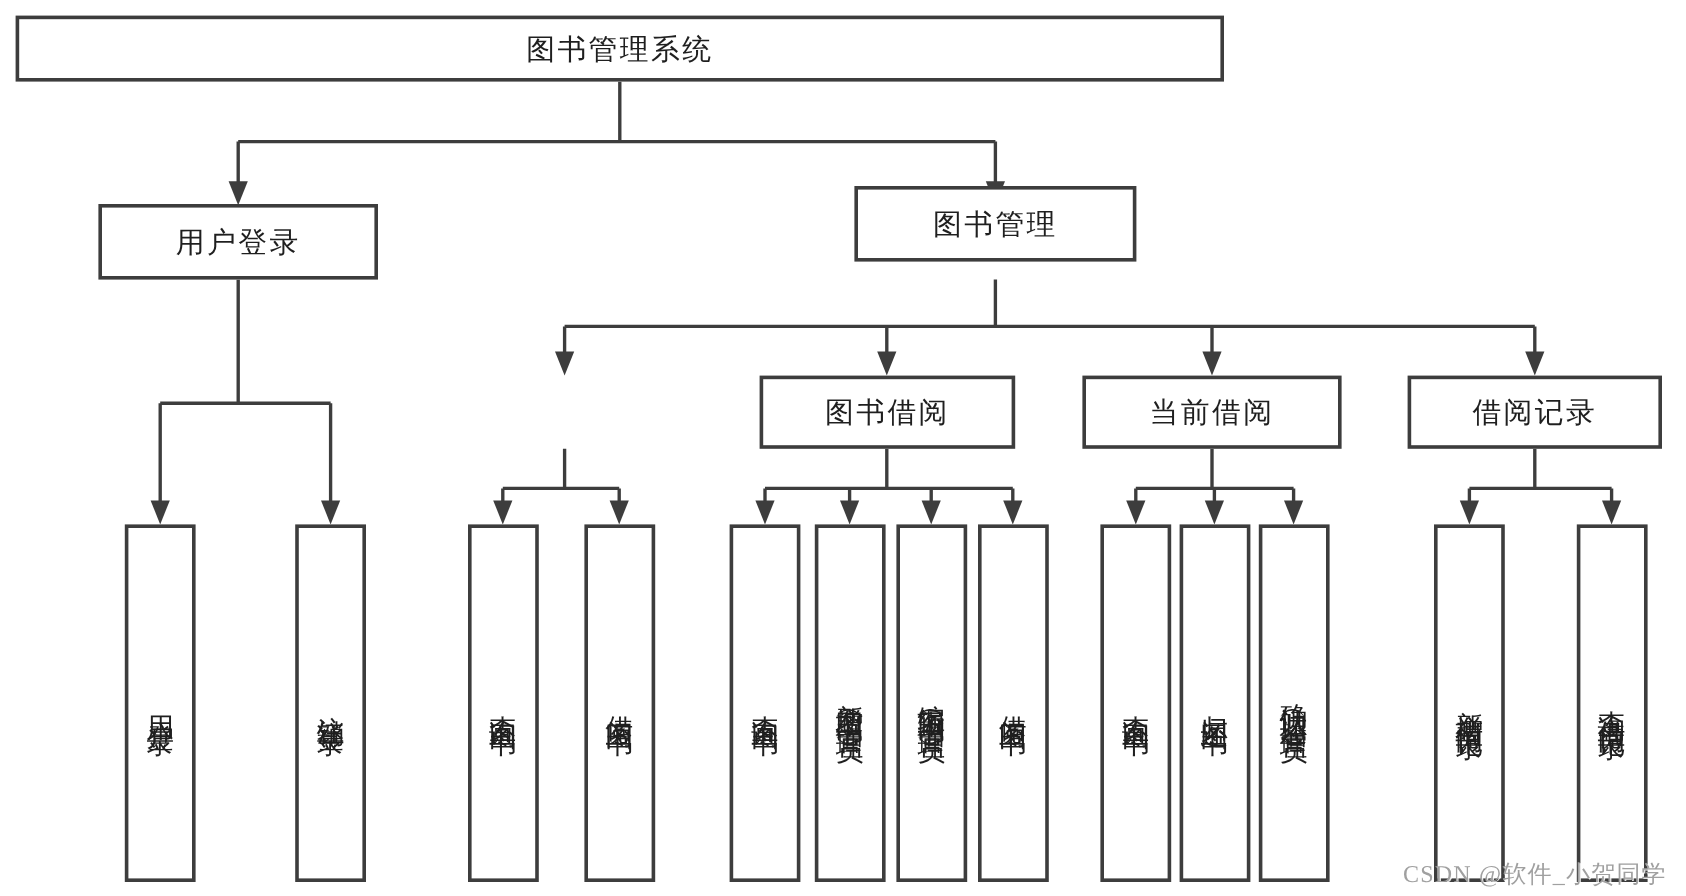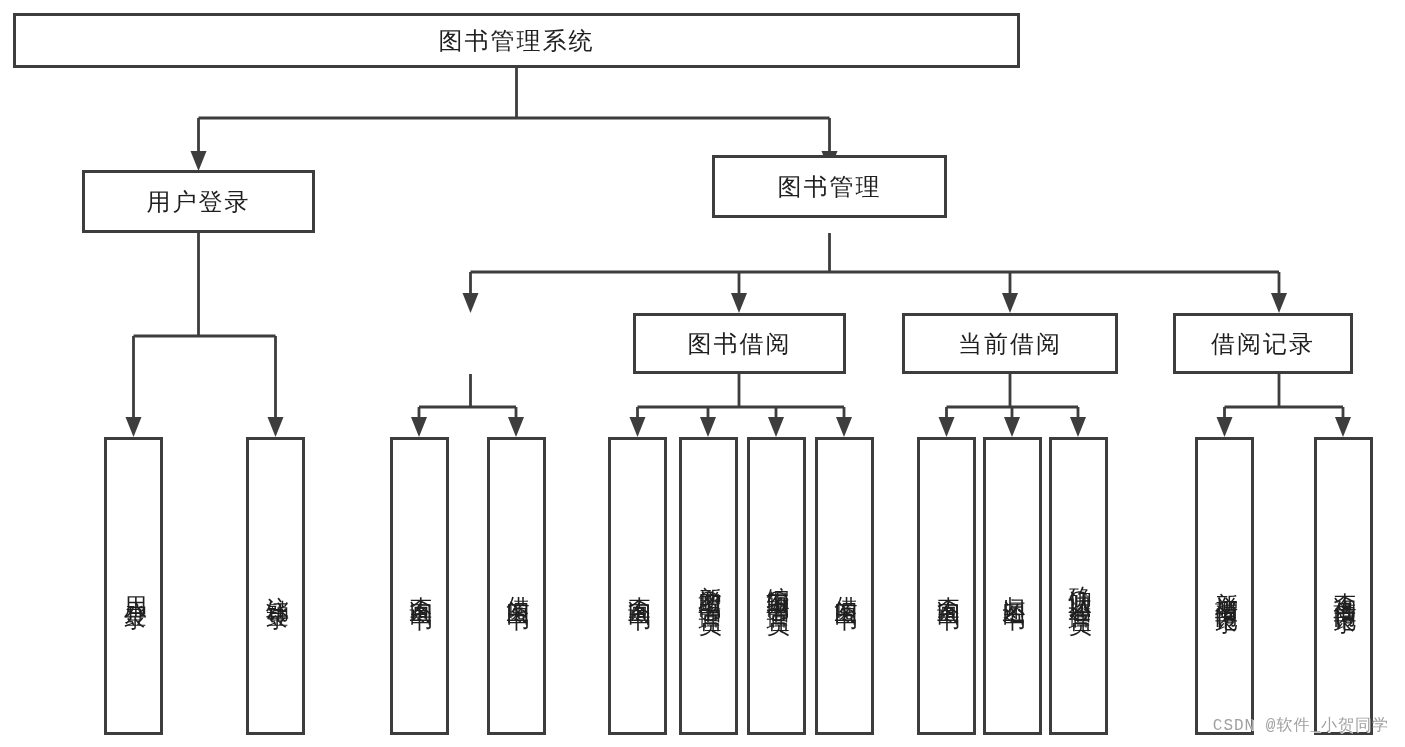--- a/index.html
+++ b/index.html
@@ -7,21 +7,21 @@
     --text:#1f1f1f;
     --wm:#a0a0a0;
     --bg:#ffffff;
   }
   html,body{margin:0;padding:0;background:var(--bg);}
   .canvas{
     position:relative;
     width:1405px;height:747px;
     background:var(--bg);
     overflow:hidden;
-    font-family:Liberation Mono, monospace;
+    font-family:Liberation Serif, serif;
     color:var(--text);
   }
   .wires{position:absolute;left:0;top:0;}
   .node{
     position:absolute;
     box-sizing:border-box;
     border:3px solid var(--line);
     background:#fff;
     display:flex;align-items:center;justify-content:center;
     font-size:24px;letter-spacing:2px;
@@ -34,21 +34,21 @@
     border:3px solid var(--line);
     background:#fff;
     display:flex;align-items:center;justify-content:center;
     writing-mode:vertical-rl;
     font-size:23px;letter-spacing:4px;
     line-height:1;
   }
   .watermark{
     position:absolute;
     top:715px;right:16px;
-    font-size:16px;
+    font-size:20px;
     color:var(--wm);
     text-shadow:1px 1px 0 rgba(255,255,255,.85);
     letter-spacing:1px;
     z-index:5;
     white-space:nowrap;
   }
 </style>
 </head>
 <body>
 
@@ -87,21 +87,21 @@
     </g>
   </svg>
 
   <div class="node" style="left:13px;top:13px;width:1007px;height:55px">图书管理系统</div>
 
   <div class="node" style="left:82px;top:170px;width:233px;height:63px">用户登录</div>
   <div class="node" style="left:712px;top:155px;width:235px;height:63px">图书管理</div>
 
   <div class="node" style="left:902px;top:313px;width:216px;height:61px">当前借阅</div>
   <div class="node" style="left:633px;top:313px;width:213px;height:61px">图书借阅</div>
-  <div class="node" style="left:1173px;top:313px;width:180px;height:61px">借阅记录</div>
+  <div class="node" style="left:1173px;top:313px;width:212px;height:61px">借阅记录</div>
 
   <div class="leaf" style="left:104px">用户登录</div>
   <div class="leaf" style="left:246px">注销登录</div>
 
   <div class="leaf" style="left:389.5px">查询图书</div>
   <div class="leaf" style="left:486.5px">借阅图书</div>
 
   <div class="leaf" style="left:608px">查询图书</div>
   <div class="leaf" style="left:678.5px">新增图书（管理员）</div>
   <div class="leaf" style="left:746.5px">编辑图书（管理员）</div>

